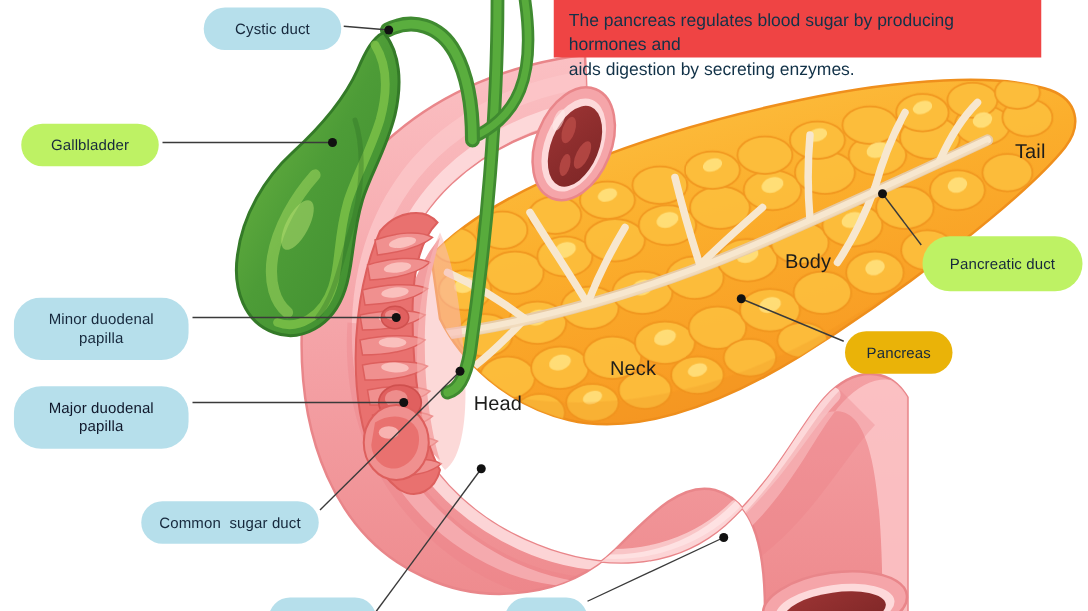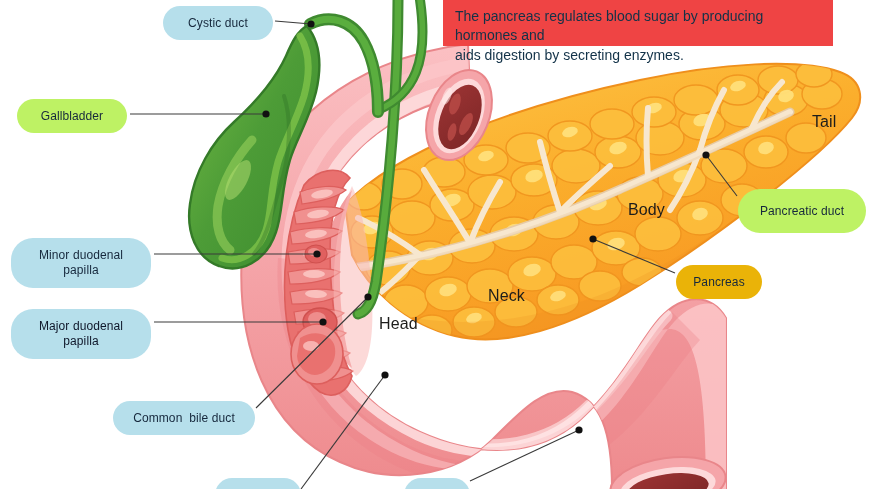--- a/index.html
+++ b/index.html
@@ -358,21 +358,21 @@
   <div id="caption">The pancreas regulates blood sugar by producing hormones and
 aids digestion by secreting enzymes.</div>
 
   <div id="pill-layer">
       <div class="pill" style="left: 163px; top: 6px; width: 110px; height: 30px; background: rgb(182, 223, 235); color: rgb(22, 40, 60);">Cystic duct</div>
       <div class="pill" style="left: 17px; top: 99px; width: 110px; height: 30px; background: #bef264; color: rgb(22, 40, 60);">Gallbladder</div>
       <div class="pill two-line" style="left: 11px; top: 238px; width: 140px; height: 50px; background: rgb(182, 223, 235); color: rgb(22, 40, 60); text-align: center;">Minor duodenal
 papilla</div>
       <div class="pill two-line" style="left: 11px; top: 309px; width: 140px; height: 50px; background: rgb(182, 223, 235); color: #0f172a;">Major duodenal
 papilla</div>
-      <div class="pill" style="left: 113px; top: 401px; width: 142px; height: 30px; background: rgb(182, 223, 235); color: rgb(22, 40, 60);">Common  bile duct</div>
+      <div class="pill" style="left: 113px; top: 401px; width: 142px; height: 30px; background: rgb(182, 223, 235); color: rgb(22, 40, 60);">Common  sugar duct</div>
       <div class="pill" style="left: 738px; top: 189px; width: 128px; height: 44px; background: #bef264; color: rgb(22, 40, 60); text-align: right;">Pancreatic duct</div>
       <div class="pill" style="left: 676px; top: 265px; width: 86px; height: 30px; background: #eab308; color: rgb(22, 40, 60);">Pancreas</div>
       <div class="pill" style="left: 215px; top: 478px; width: 86px; height: 30px; background: rgb(182, 223, 235);"></div>
       <div class="pill" style="left: 404px; top: 478px; width: 66px; height: 30px; background: rgb(182, 223, 235);"></div>
     </div>
   <div id="plain-layer">
       <div class="plain" style="left: 779px; top: 113px; margin-left: 33px;">Tail</div>
       <div class="plain" style="left: 612px; top: 201px; margin-left: 16px;">Body</div>
       <div class="plain" style="left: 488px; top: 268px; margin-top: 19px;">Neck</div>
       <div class="plain" style="left: 379px; top: 315px;">Head</div>

